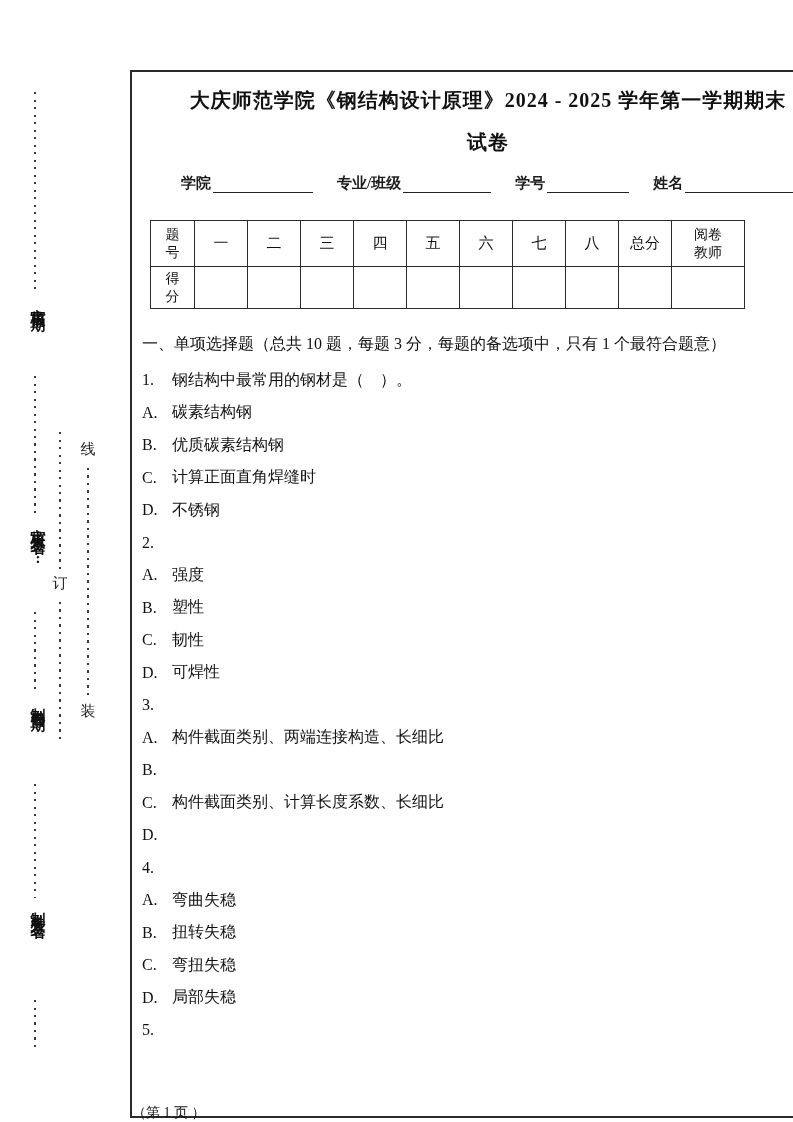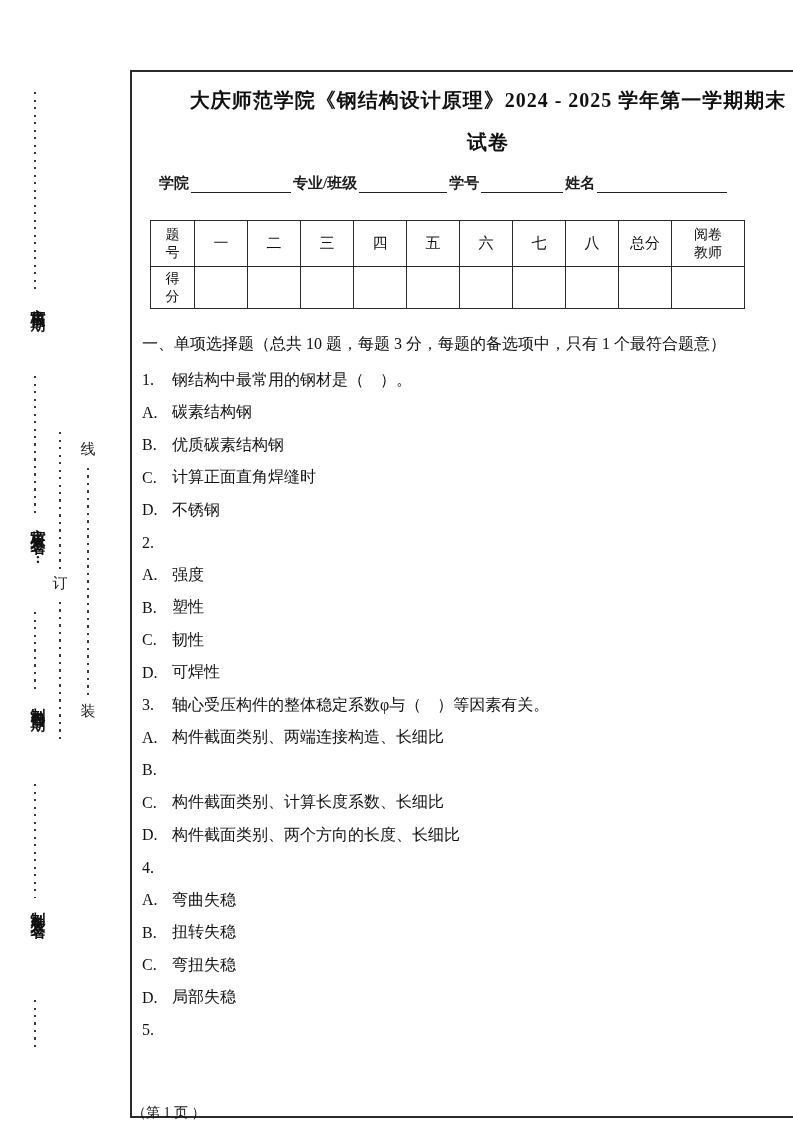--- a/index.html
+++ b/index.html
@@ -33,21 +33,21 @@
     font-weight: bold; font-size: 20px; letter-spacing: 1px; color: #111;
   }
   .title-l1 { top: 15px; }
   .title-l2 { top: 57px; }
 
   .fields {
     position: absolute; top: 99px; left: 25px;
     display: flex; align-items: flex-end;
     font-weight: bold; font-size: 15px; height: 22px;
   }
-  .fl { flex: none; padding: 0 2px; }
+  .fl { flex: none; padding: 0 2px; margin-left: 22px; }
   .fu { flex: none; border-bottom: 1.5px solid #222; height: 20px; }
   .u1 { width: 100px; } .u2 { width: 88px; } .u3 { width: 82px; } .u4 { width: 130px; }
 
   table.score-table { position: absolute; top: 148px; left: 18px; border-collapse: collapse; table-layout: fixed; }
   table.score-table td {
     border: 1.6px solid #2b2b2b; text-align: center; vertical-align: middle;
     font-size: 15px; color: #111; padding: 0;
   }
   tr.r1 td { height: 46px; }
   tr.r2 td { height: 42px; }
@@ -180,36 +180,34 @@
         <span class="no">C.</span>
         <span class="tx">韧性</span>
       </div>
       <div class="line">
         <span class="no">D.</span>
         <span class="tx">可焊性</span>
       </div>
 
       <div class="line">
         <span class="no">3.</span>
-        <span class="tx">轴心受压构件的整体稳定系数φ与（　）等因素有关。</span>
       </div>
       <div class="line">
         <span class="no">A.</span>
         <span class="tx">构件截面类别、两端连接构造、长细比</span>
       </div>
       <div class="line">
         <span class="no">B.</span>
       </div>
       <div class="line">
         <span class="no">C.</span>
         <span class="tx">构件截面类别、计算长度系数、长细比</span>
       </div>
       <div class="line">
         <span class="no">D.</span>
-        <span class="tx">构件截面类别、两个方向的长度、长细比</span>
       </div>
 
       <div class="line">
         <span class="no">4.</span>
       </div>
       <div class="line">
         <span class="no">A.</span>
         <span class="tx">弯曲失稳</span>
       </div>
       <div class="line">

